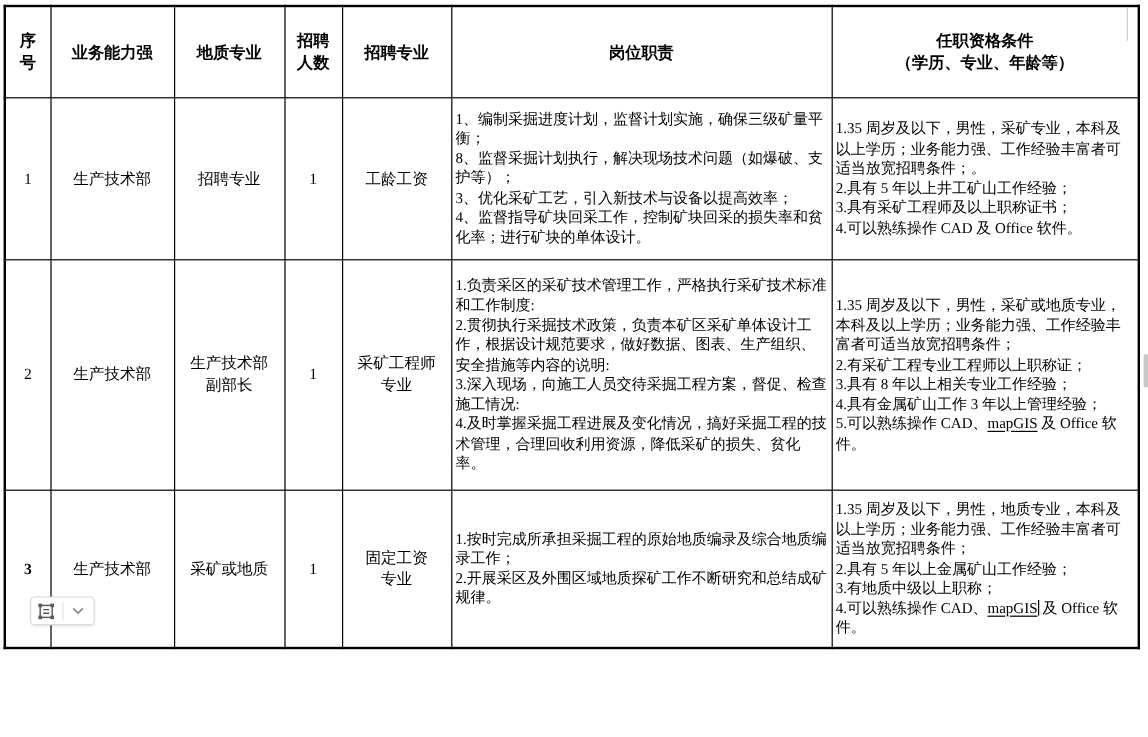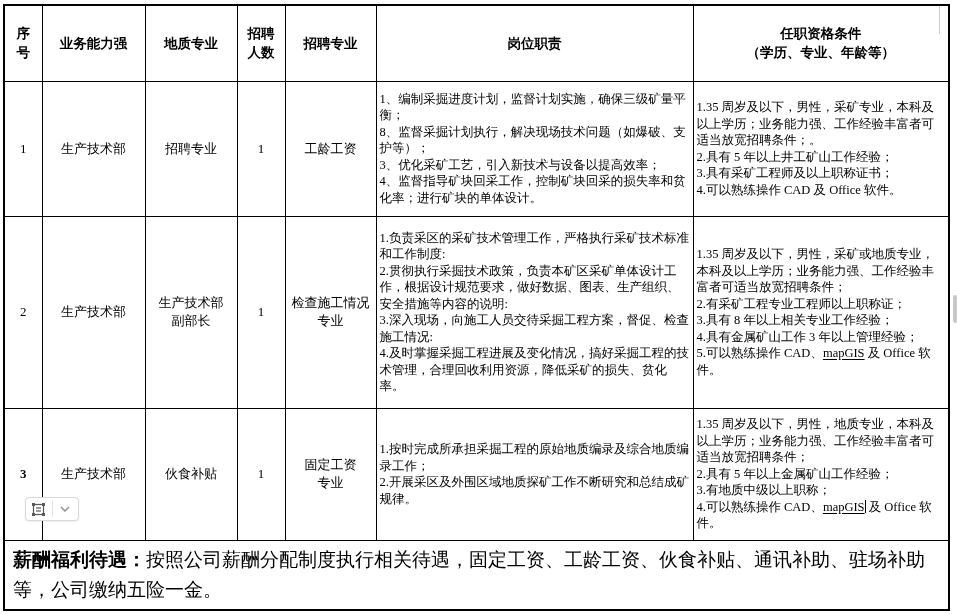--- a/index.html
+++ b/index.html
@@ -196,21 +196,21 @@
           <span class="c-text">生产技术部</span>
         </td>
       <td class="center">
           <span class="c-text">生产技术部
 副部长</span>
         </td>
       <td class="center">
           <span class="c-text">1</span>
         </td>
       <td class="center">
-          <span class="c-text">检查施工情况
+          <span class="c-text">采矿工程师
 专业</span>
         </td>
       <td>
           <span class="cell-text">1.负责采区的采矿技术管理工作，严格执行采矿技术标准和工作制度:
 2.贯彻执行采掘技术政策，负责本矿区采矿单体设计工作，根据设计规范要求，做好数据、图表、生产组织、安全措施等内容的说明:
 3.深入现场，向施工人员交待采掘工程方案，督促、检查施工情况:
 4.及时掌握采掘工程进展及变化情况，搞好采掘工程的技术管理，合理回收利用资源，降低采矿的损失、贫化率。</span>
         </td>
       <td>
           <div class="cell-text"><span>1.35 周岁及以下，男性，采矿或地质专业，本科及以上学历；业务能力强、工作经验丰富者可适当放宽招聘条件；
@@ -222,46 +222,41 @@
     </tr>
 
     <tr class="h-r3">
       <td class="center bold-no">
           <span class="c-text">3</span>
         </td>
       <td class="center">
           <span class="c-text">生产技术部</span>
         </td>
       <td class="center">
-          <span class="c-text">伙食补贴</span>
+          <span class="c-text">采矿或地质</span>
         </td>
       <td class="center">
           <span class="c-text">1</span>
         </td>
       <td class="center">
           <span class="c-text">固定工资
 专业</span>
         </td>
       <td>
           <span class="cell-text">1.按时完成所承担采掘工程的原始地质编录及综合地质编录工作；
 2.开展采区及外围区域地质探矿工作不断研究和总结成矿规律。</span>
         </td>
       <td>
           <div class="cell-text"><span>1.35 周岁及以下，男性，地质专业，本科及以上学历；业务能力强、工作经验丰富者可适当放宽招聘条件；
 2.具有 5 年以上金属矿山工作经验；
 3.有地质中级以上职称；
 4.可以熟练操作 CAD、</span><span class="squiggle">mapGIS</span><span class="caret"></span><span> 及 Office 软件。</span></div>
         </td>
     </tr>
 
-    <tr class="h-foot">
-      <td class="footer-cell" colspan="7">
-        <div class="footer-text"><span class="footer-label">薪酬福利待遇：</span><span>按照公司薪酬分配制度执行相关待遇，固定工资、工龄工资、伙食补贴、通讯补助、驻场补助等，公司缴纳五险一金。</span></div>
-      </td>
-    </tr>
   </tbody>
 </table>
 
 <div class="table-widget">
   <div class="seg">
     <svg width="15" height="15" viewBox="0 0 15 15">
       <rect x="2.5" y="2.5" width="10" height="10" fill="none" stroke="#595959" stroke-width="1.2"></rect>
       <line x1="5" y1="6" x2="10" y2="6" stroke="#595959" stroke-width="1.2"></line>
       <line x1="5" y1="9" x2="10" y2="9" stroke="#595959" stroke-width="1.2"></line>
       <rect x="1" y="1" width="3" height="3" fill="#595959"></rect>

